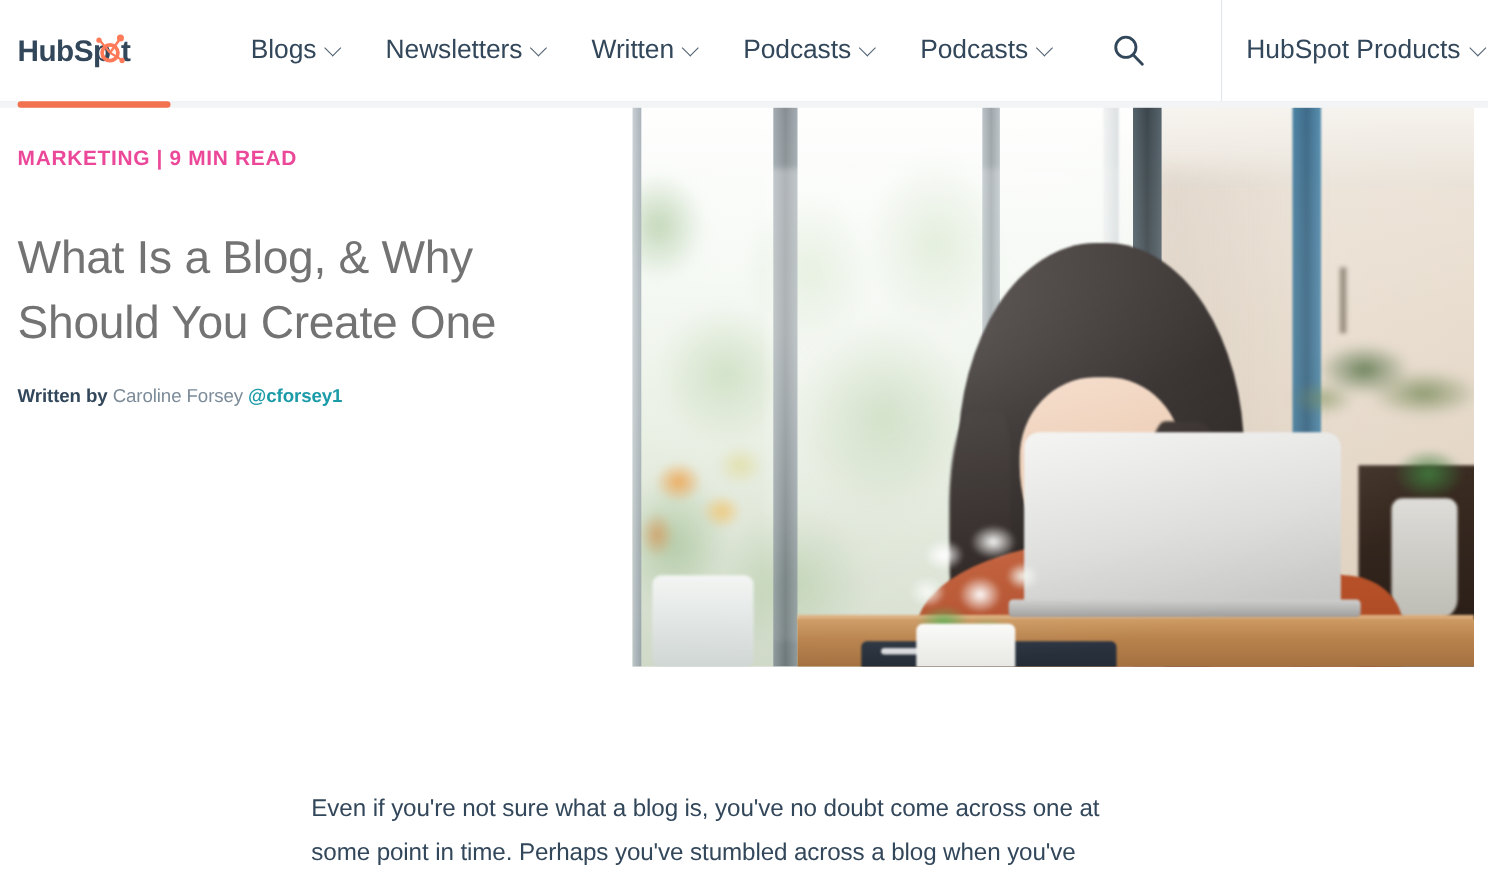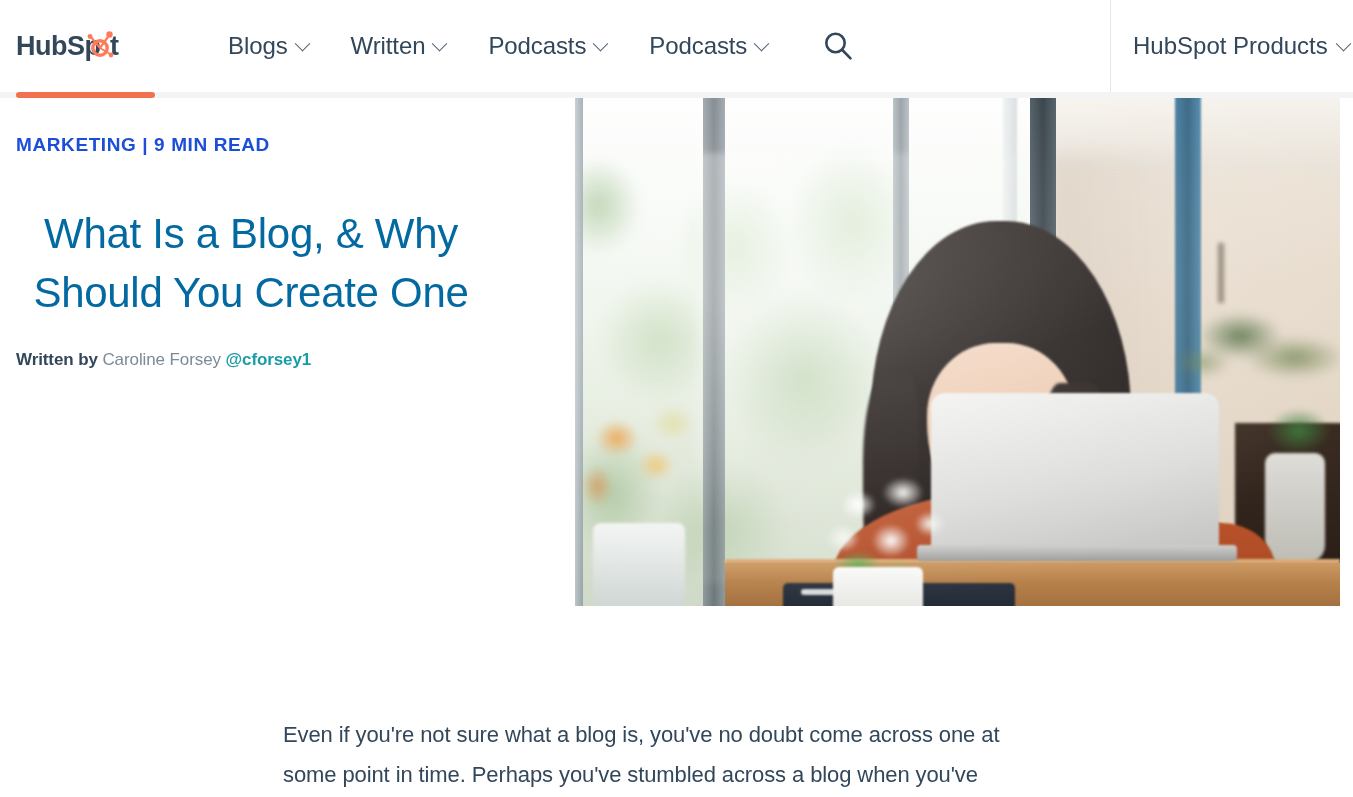--- a/index.html
+++ b/index.html
@@ -138,35 +138,34 @@
 
   .hero-left {
     position: absolute;
     left: 16px;
     top: 0;
     width: 540px;
   }
 
   .eyebrow {
     margin-top: 41px;
-    color: #1d4ed8;
+    color: #ec4899;
     font-size: 19px;
     font-weight: 700;
     letter-spacing: 0.6px;
   }
 
   .title {
     margin-top: 48px;
-    color: #0369a1;
+    color: #737373;
     font-size: 42px;
     line-height: 59px;
     font-weight: 400;
     letter-spacing: -0.3px;
     max-width: 470px;
-    text-align: center;
   }
 
   .byline {
     margin-top: 28px;
     font-size: 17px;
     color: #8a96a3;
     letter-spacing: -0.1px;
   }
   .byline .written { color: #33475b; font-weight: 700; }
   .byline .author { color: #7c8b99; }
@@ -473,20 +472,24 @@
         </g>
       </svg>
     </div>
 
     <nav class="nav">
       <div class="nav-item">
         <span>Blogs</span>
         <span class="chev"></span>
       </div>
       <div class="nav-item">
+        <span>Newsletters</span>
+        <span class="chev"></span>
+      </div>
+      <div class="nav-item">
         <span>Written</span>
         <span class="chev"></span>
       </div>
       <div class="nav-item">
         <span>Podcasts</span>
         <span class="chev"></span>
       </div>
       <div class="nav-item">
         <span>Podcasts</span>
         <span class="chev"></span>

